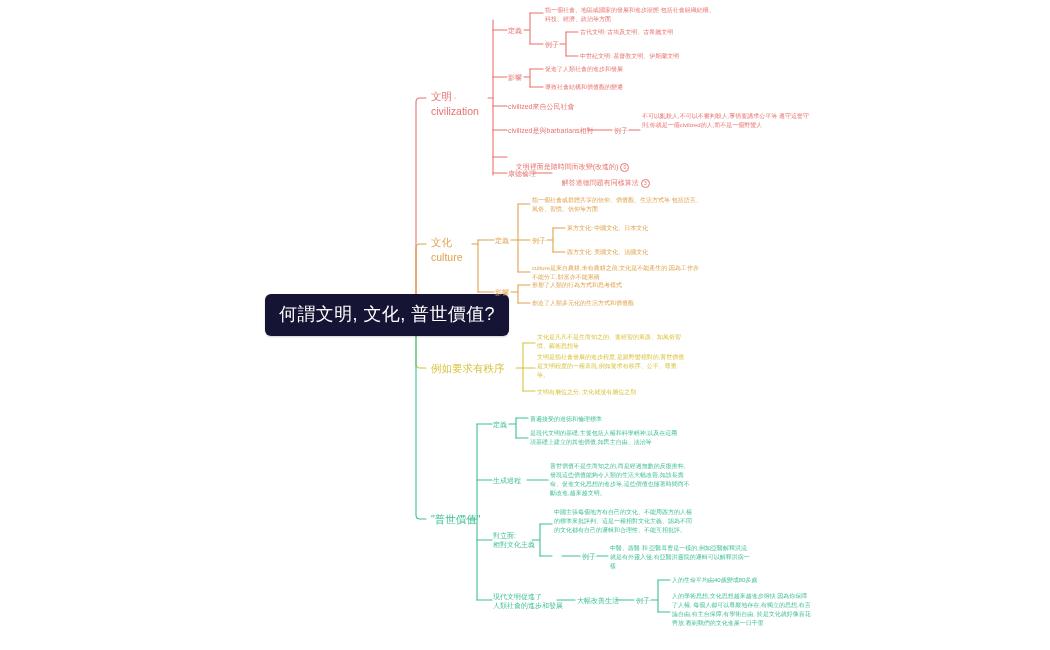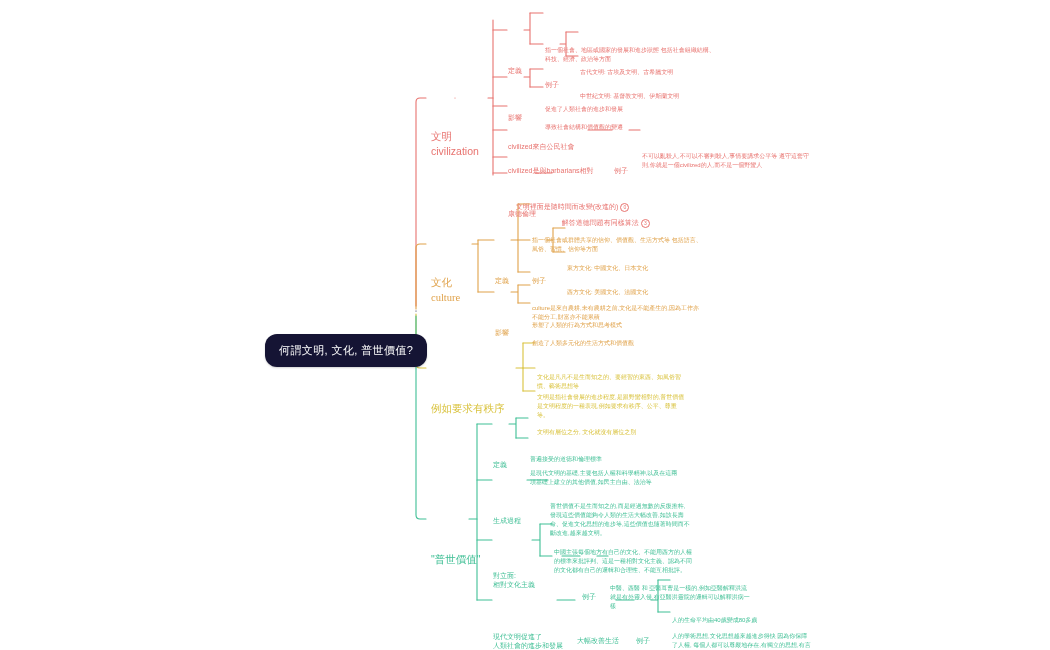--- a/index.html
+++ b/index.html
@@ -6,29 +6,29 @@
   body{
     width:1050px;height:650px;
     background:#ffffff;
     font-family:"Liberation Sans","DejaVu Sans",sans-serif;
     overflow:hidden;
     position:relative;
   }
   #canvas{position:absolute;inset:0;}
   svg.wires{position:absolute;left:0;top:0;width:1050px;height:650px;pointer-events:none;}
 
-  .node{position:absolute;white-space:pre;line-height:1.32;margin-top:40px;}
+  .node{position:absolute;white-space:pre;line-height:1.32;}
 
   
   .root{
     left:265px;top:294px;
     background:#151434;color:#ffffff;
-    border-radius:12px;
+    border-radius:6px;
     padding:9px 14px;
-    font-size:11px;
+    font-size:18px;
     letter-spacing:.4px;
     box-shadow:0 1px 2px rgba(0,0,0,.18);
   }
 
   
   .main-label{font-size:10.5px;line-height:1.45;}
   .c-red{color:#e8736f;}
   .c-org{color:#e0a24a;}
   .c-yel{color:#d9c23c;}
   .c-grn{color:#3fbf95;}
@@ -168,21 +168,21 @@
 
   <div class="node lv2 c-red" style="left:508px;top:153px;">
     <span>文明裡面是隨時間而改變(改進的)</span><span class="badge">0</span>
   </div>
 
   <div class="node lv2 c-red" style="left:508px;top:169px;">康德倫理</div>
   <div class="node lv2 c-red" style="left:554px;top:169px;">
     <span>解答道德問題有同樣算法</span><span class="badge">3</span>
   </div>
 
-  <div class="node main-label c-org" style="left:431px;top:235px;font-family:Liberation Serif, serif;">文化
+  <div class="node main-label c-org" style="left:431px;top:235px;">文化
 culture</div>
 
   <div class="node lv2 c-org" style="left:495px;top:236px;">定義</div>
   <div class="node leaf c-org w2" style="left:532px;top:196px;">指一個社會或群體共享的信仰、價值觀、生活方式等
 包括語言、風俗、習慣、信仰等方面</div>
   <div class="node lv2 c-org" style="left:532px;top:236px;">例子</div>
   <div class="node leaf c-org" style="left:567px;top:224px;">東方文化: 中國文化、日本文化</div>
   <div class="node leaf c-org" style="left:567px;top:248px;">西方文化: 美國文化、法國文化</div>
   <div class="node leaf c-org w2" style="left:532px;top:264px;">culture是來自農耕,未有農耕之前,文化是不能產生的,因為工作亦不能分工,財富亦不能累積</div>
 

